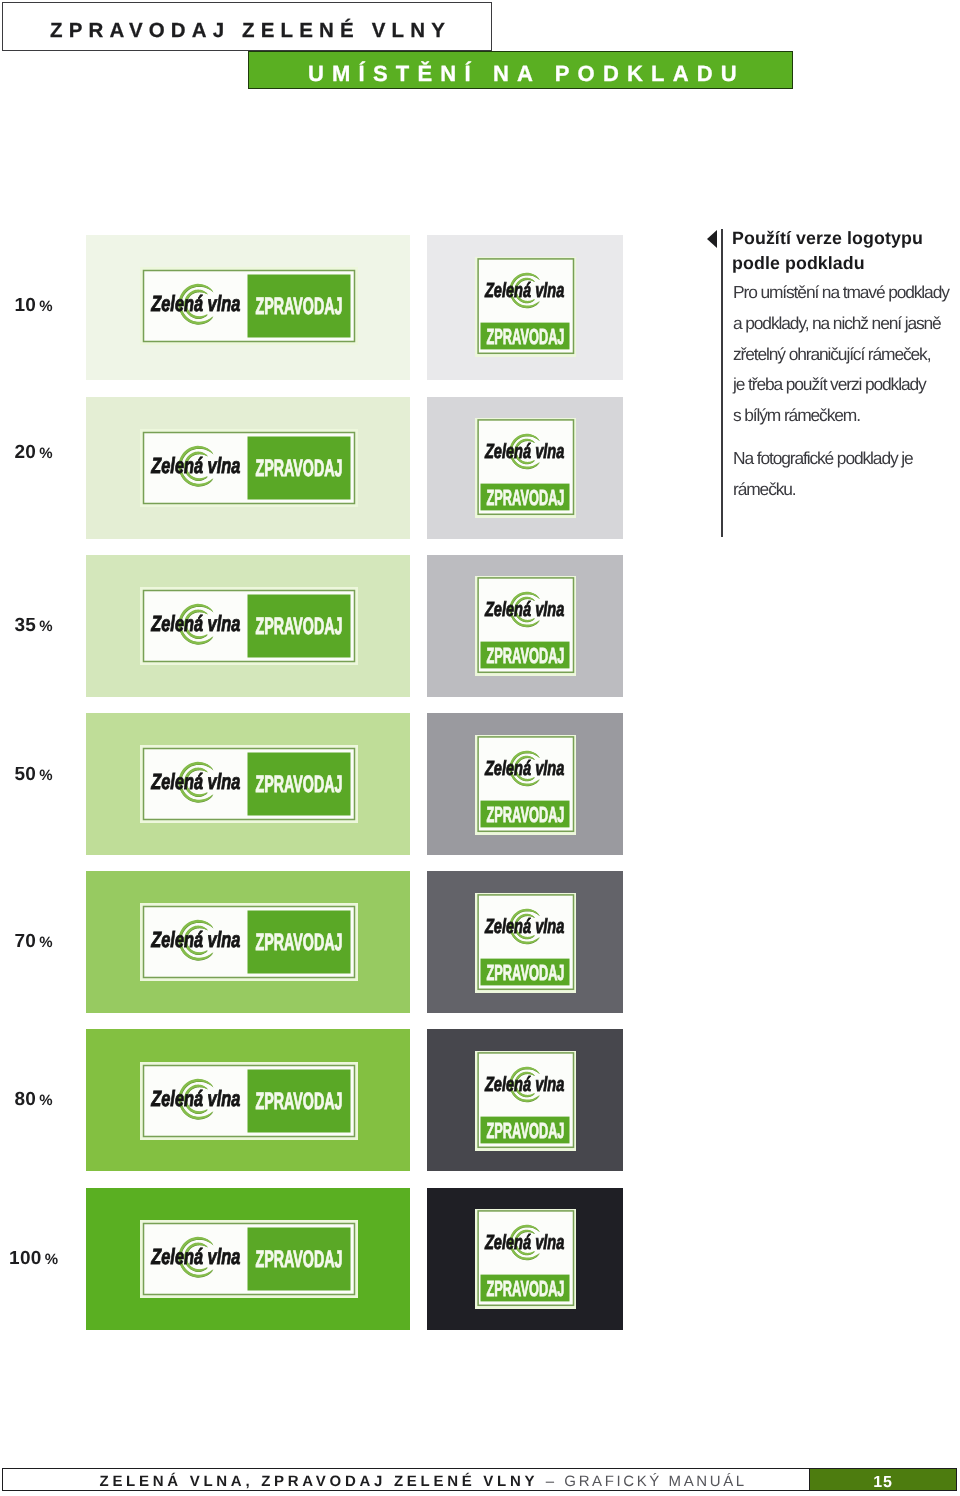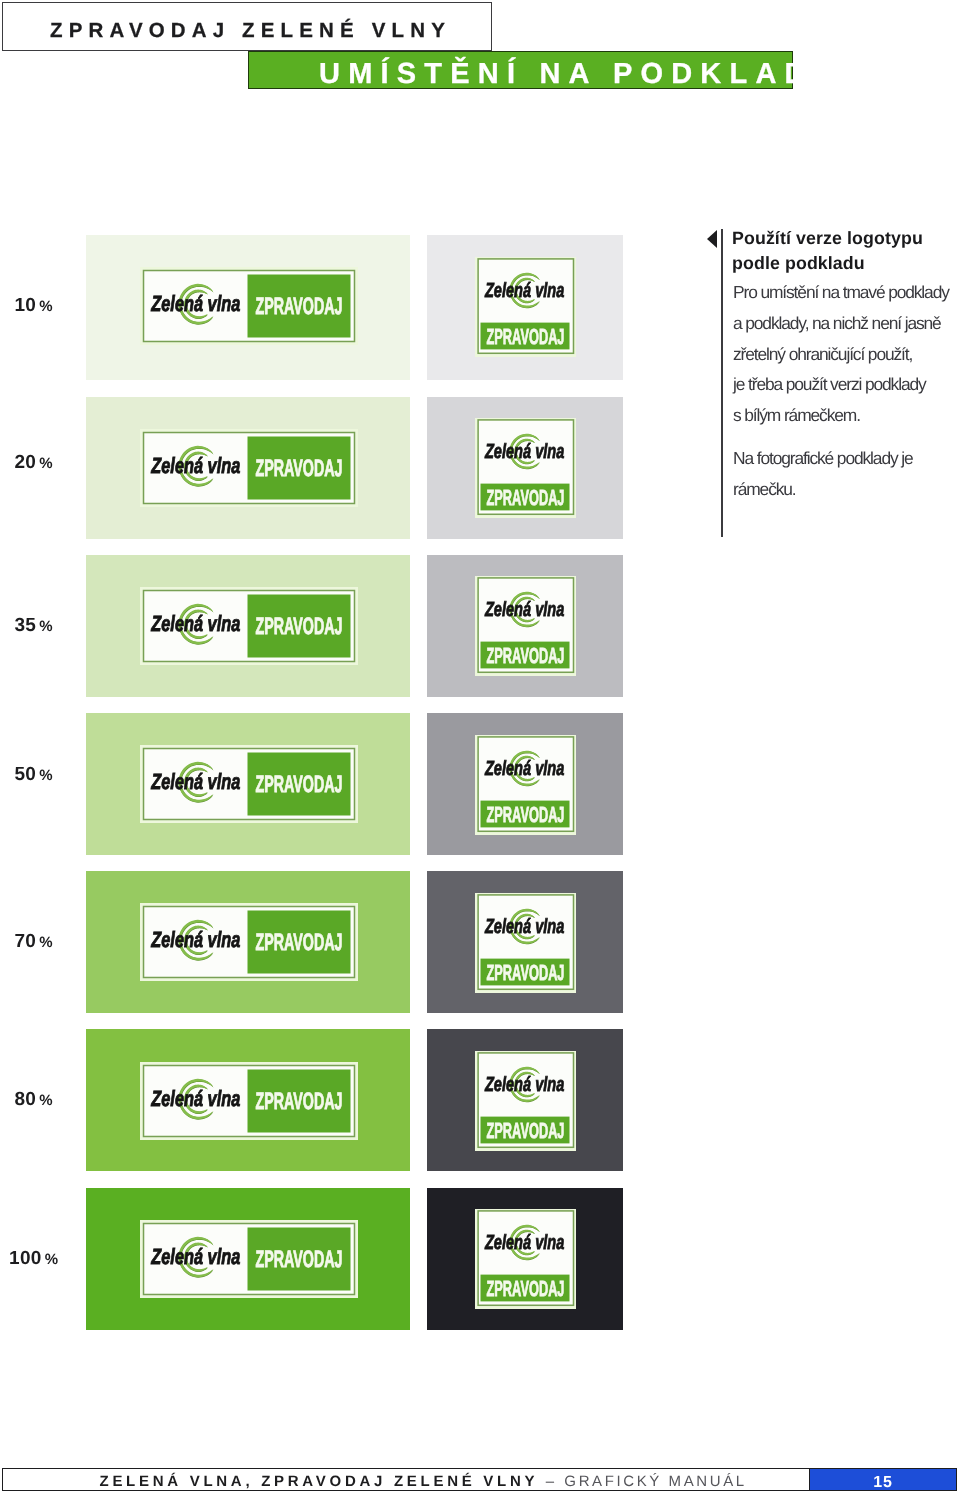--- a/index.html
+++ b/index.html
@@ -8,21 +8,21 @@
        font-family:"Liberation Sans",sans-serif;-webkit-font-smoothing:antialiased;text-rendering:geometricPrecision;}
   .page{position:absolute;left:0;top:0;width:960px;height:1314px;}
 
   
   .title-box{position:absolute;left:2px;top:2px;width:490px;height:49px;
              border:1.2px solid #3b3b3f;box-sizing:border-box;background:#fff;z-index:3;}
   .title-box span{position:absolute;left:47px;top:14px;font-size:20.5px;font-weight:bold;
                   letter-spacing:6.15px;color:#1d1d1f;line-height:28px;white-space:nowrap;-webkit-text-stroke:0.25px #1d1d1f;}
   .subhdr{position:absolute;left:248px;top:51px;width:545px;height:38px;background:#5aaf22;
           border:1.3px solid #1e3a0d;box-sizing:border-box;z-index:2;}
-  .subhdr span{position:absolute;left:70px;top:7.5px;font-size:29px;font-weight:bold;
+  .subhdr span{position:absolute;left:59px;top:7.5px;font-size:22px;font-weight:bold;
                letter-spacing:8.2px;color:#ffffff;line-height:28px;white-space:nowrap;-webkit-text-stroke:0.3px #ffffff;}
 
   
   .row{position:absolute;left:0;height:142px;width:960px;}
   .band-left{position:absolute;left:86px;top:0;width:323.5px;height:142px;}
   .band-right{position:absolute;left:426.5px;top:0;width:196.5px;height:142px;}
   .pct{position:absolute;left:0;width:67px;text-align:center;font-size:19px;font-weight:bold;
        color:#1d1d1f;white-space:nowrap;letter-spacing:0.3px;line-height:19px;}
   .pct .u{font-size:15px;font-weight:bold;padding-left:3px;letter-spacing:0;}
 
@@ -36,21 +36,21 @@
   .aside-p{position:absolute;left:27px;font-size:17.4px;line-height:30.8px;color:#3a3a3f;white-space:nowrap;letter-spacing:-1.12px;}
   .aside-p div{white-space:nowrap;}
 
   
   .foot-box{position:absolute;left:2px;top:1468px;width:808px;height:23px;
             border:1.2px solid #1d1d1f;box-sizing:border-box;background:#fff;}
   .foot-txt{position:absolute;left:96.5px;top:3.5px;font-size:15px;color:#1d1d1f;white-space:nowrap;}
   .foot-txt b{font-weight:bold;letter-spacing:3.72px;}
   .foot-txt .d{color:#4c4c51;letter-spacing:3.0px;}
   .foot-txt .s{color:#56565b;letter-spacing:2.6px;}
-  .foot-num{position:absolute;left:809px;top:1468px;width:148px;height:23px;background:#1d4ed8;
+  .foot-num{position:absolute;left:809px;top:1468px;width:148px;height:23px;background:#4d7c0f;
             border:1.2px solid #1d1d1f;box-sizing:border-box;color:#ffffff;font-size:16px;
             font-weight:bold;text-align:center;line-height:27px;letter-spacing:0.9px;}
 
   
   .logo{position:absolute;}
   .logo svg{display:block;}
 </style>
 </head>
 <body>
 
@@ -100,21 +100,21 @@
                 <path d="M14.5 -12.1L13.4 -13.8L12.1 -15.3L10.6 -16.6L8.9 -17.7L7.1 -18.6L5.2 -19.3L3.2 -19.8L1.2 -20.1L-0.9 -20.2L-2.9 -20.0L-4.9 -19.6L-6.9 -19.0L-8.8 -18.2L-10.6 -17.2L-12.3 -16.0L-13.8 -14.7L-15.3 -13.2L-16.5 -11.6L-17.6 -9.8L-18.5 -8.0L-19.2 -6.1L-19.8 -4.1L-20.1 -2.1L-20.2 -0.0L-20.1 2.1L-19.8 4.1L-19.2 6.1L-18.5 8.0L-17.6 9.8L-16.5 11.6L-15.3 13.2L-13.8 14.7L-12.3 16.0L-10.6 17.2L-8.8 18.2L-6.9 19.0L-4.9 19.6L-2.9 20.0L-0.9 20.2L1.2 20.1L3.2 19.8L5.2 19.3L7.1 18.6L8.9 17.7L10.6 16.6L12.1 15.3L13.4 13.8L14.5 12.1L14.5 12.1L12.9 13.3L11.4 14.4L9.8 15.3L8.1 16.1L6.4 16.8L4.6 17.2L2.8 17.5L1.0 17.6L-0.8 17.6L-2.6 17.4L-4.3 17.1L-6.0 16.6L-7.7 15.9L-9.3 15.0L-10.7 14.0L-12.1 12.8L-13.3 11.5L-14.4 10.1L-15.4 8.6L-16.2 7.0L-16.8 5.3L-17.3 3.6L-17.5 1.8L-17.6 -0.0L-17.5 -1.8L-17.3 -3.6L-16.8 -5.3L-16.2 -7.0L-15.4 -8.6L-14.4 -10.1L-13.3 -11.5L-12.1 -12.8L-10.7 -14.0L-9.3 -15.0L-7.7 -15.9L-6.0 -16.6L-4.3 -17.1L-2.6 -17.4L-0.8 -17.6L1.0 -17.6L2.8 -17.5L4.6 -17.2L6.4 -16.8L8.1 -16.1L9.8 -15.3L11.4 -14.4L12.9 -13.3L14.5 -12.1Z" fill="#85bd4b"></path>
                 <path d="M8.9 -9.9L8.1 -11.0L7.1 -11.9L6.0 -12.6L4.8 -13.3L3.6 -13.8L2.2 -14.2L0.9 -14.4L-0.5 -14.5L-1.9 -14.4L-3.3 -14.2L-4.6 -13.8L-5.9 -13.3L-7.2 -12.6L-8.3 -11.9L-9.4 -11.0L-10.4 -10.1L-11.4 -9.0L-12.2 -7.9L-12.9 -6.7L-13.5 -5.4L-13.9 -4.1L-14.3 -2.8L-14.5 -1.4L-14.5 -0.0L-14.5 1.4L-14.3 2.8L-13.9 4.1L-13.5 5.4L-12.9 6.7L-12.2 7.9L-11.4 9.0L-10.4 10.1L-9.4 11.0L-8.3 11.9L-7.2 12.6L-5.9 13.3L-4.6 13.8L-3.3 14.2L-1.9 14.4L-0.5 14.5L0.9 14.4L2.2 14.2L3.6 13.8L4.8 13.3L6.0 12.6L7.1 11.9L8.1 11.0L8.9 9.9L8.9 9.9L7.7 10.4L6.6 10.9L5.4 11.4L4.3 11.7L3.1 12.0L1.9 12.1L0.7 12.2L-0.4 12.1L-1.6 12.0L-2.7 11.8L-3.8 11.5L-4.9 11.0L-5.9 10.5L-6.9 9.9L-7.8 9.2L-8.7 8.4L-9.4 7.5L-10.1 6.6L-10.7 5.6L-11.2 4.5L-11.6 3.4L-11.9 2.3L-12.0 1.2L-12.1 -0.0L-12.0 -1.2L-11.9 -2.3L-11.6 -3.4L-11.2 -4.5L-10.7 -5.6L-10.1 -6.6L-9.4 -7.5L-8.7 -8.4L-7.8 -9.2L-6.9 -9.9L-5.9 -10.5L-4.9 -11.0L-3.8 -11.5L-2.7 -11.8L-1.6 -12.0L-0.4 -12.1L0.7 -12.2L1.9 -12.1L3.1 -12.0L4.3 -11.7L5.4 -11.4L6.6 -10.9L7.7 -10.4L8.9 -9.9Z" fill="#85bd4b"></path>
               </g>
             </g>
             <text x="9.9" y="40.2" font-size="20.5" font-style="italic" font-weight="bold" fill="#141414" stroke="#141414" stroke-width="0.8" paint-order="stroke" font-family="Liberation Sans, sans-serif" textLength="79.5" lengthAdjust="spacingAndGlyphs">Zelená vlna</text>
             <text x="50.5" y="87.2" text-anchor="middle" font-size="21.8" font-weight="bold" fill="#f4f9ec" stroke="#f4f9ec" stroke-width="0.8" paint-order="stroke" font-family="Liberation Sans, sans-serif" textLength="78" lengthAdjust="spacingAndGlyphs">ZPRAVODAJ</text>
           </svg>
         </div>
       </div>
       <div class="row" style="top: 396.5px; height: 142px;">
-        <div class="pct" style="top:56px"><span>20</span><span class="u">%</span></div>
+        <div class="pct" style="top:46px"><span>20</span><span class="u">%</span></div>
         <div class="band-left" style="height:142px;background:#e4eed4"></div>
         <div class="band-right" style="height:142px;background:#d6d6d9"></div>
         <div class="logo" style="left:139.5px;top:32.3px">
           <svg width="218" height="78" viewBox="0 0 218 78">
             <rect x="0" y="0" width="218" height="78" fill="#edf7dc"></rect>
             <rect x="4.25" y="4.25" width="209.5" height="69.5" fill="#fcfdfa"></rect>
             <rect x="3.5" y="3.5" width="211" height="71" fill="none" stroke="#78a055" stroke-width="1.5"></rect>
             <rect x="107.5" y="7.5" width="103" height="63" fill="#5aa826"></rect>
             <g transform="translate(59,37.5) scale(1)">
               <path d="M14.5 -12.1L13.4 -13.8L12.1 -15.3L10.6 -16.6L8.9 -17.7L7.1 -18.6L5.2 -19.3L3.2 -19.8L1.2 -20.1L-0.9 -20.2L-2.9 -20.0L-4.9 -19.6L-6.9 -19.0L-8.8 -18.2L-10.6 -17.2L-12.3 -16.0L-13.8 -14.7L-15.3 -13.2L-16.5 -11.6L-17.6 -9.8L-18.5 -8.0L-19.2 -6.1L-19.8 -4.1L-20.1 -2.1L-20.2 -0.0L-20.1 2.1L-19.8 4.1L-19.2 6.1L-18.5 8.0L-17.6 9.8L-16.5 11.6L-15.3 13.2L-13.8 14.7L-12.3 16.0L-10.6 17.2L-8.8 18.2L-6.9 19.0L-4.9 19.6L-2.9 20.0L-0.9 20.2L1.2 20.1L3.2 19.8L5.2 19.3L7.1 18.6L8.9 17.7L10.6 16.6L12.1 15.3L13.4 13.8L14.5 12.1L14.5 12.1L12.9 13.3L11.4 14.4L9.8 15.3L8.1 16.1L6.4 16.8L4.6 17.2L2.8 17.5L1.0 17.6L-0.8 17.6L-2.6 17.4L-4.3 17.1L-6.0 16.6L-7.7 15.9L-9.3 15.0L-10.7 14.0L-12.1 12.8L-13.3 11.5L-14.4 10.1L-15.4 8.6L-16.2 7.0L-16.8 5.3L-17.3 3.6L-17.5 1.8L-17.6 -0.0L-17.5 -1.8L-17.3 -3.6L-16.8 -5.3L-16.2 -7.0L-15.4 -8.6L-14.4 -10.1L-13.3 -11.5L-12.1 -12.8L-10.7 -14.0L-9.3 -15.0L-7.7 -15.9L-6.0 -16.6L-4.3 -17.1L-2.6 -17.4L-0.8 -17.6L1.0 -17.6L2.8 -17.5L4.6 -17.2L6.4 -16.8L8.1 -16.1L9.8 -15.3L11.4 -14.4L12.9 -13.3L14.5 -12.1Z" fill="#5f8f33"></path>
@@ -357,21 +357,21 @@
   <div class="aside">
     <div class="tri"></div>
     <div class="aside-rule"></div>
     <div class="aside-h">
         <div>Použítí verze logotypu</div>
         <div>podle podkladu</div>
       </div>
     <div class="aside-p" id="ap0" style="top:48px">
         <div>Pro umístění na tmavé podklady</div>
         <div>a podklady, na nichž není jasně</div>
-        <div>zřetelný ohraničující použít,</div>
+        <div>zřetelný ohraničující rámeček,</div>
         <div>je třeba použít verzi podklady</div>
         <div>s bílým rámečkem.</div>
       </div>
     <div class="aside-p" id="ap1" style="top:214px">
         <div>Na fotografické podklady je</div>
         <div>rámečku.</div>
       </div>
   </div>
 
   <div class="foot-box">

